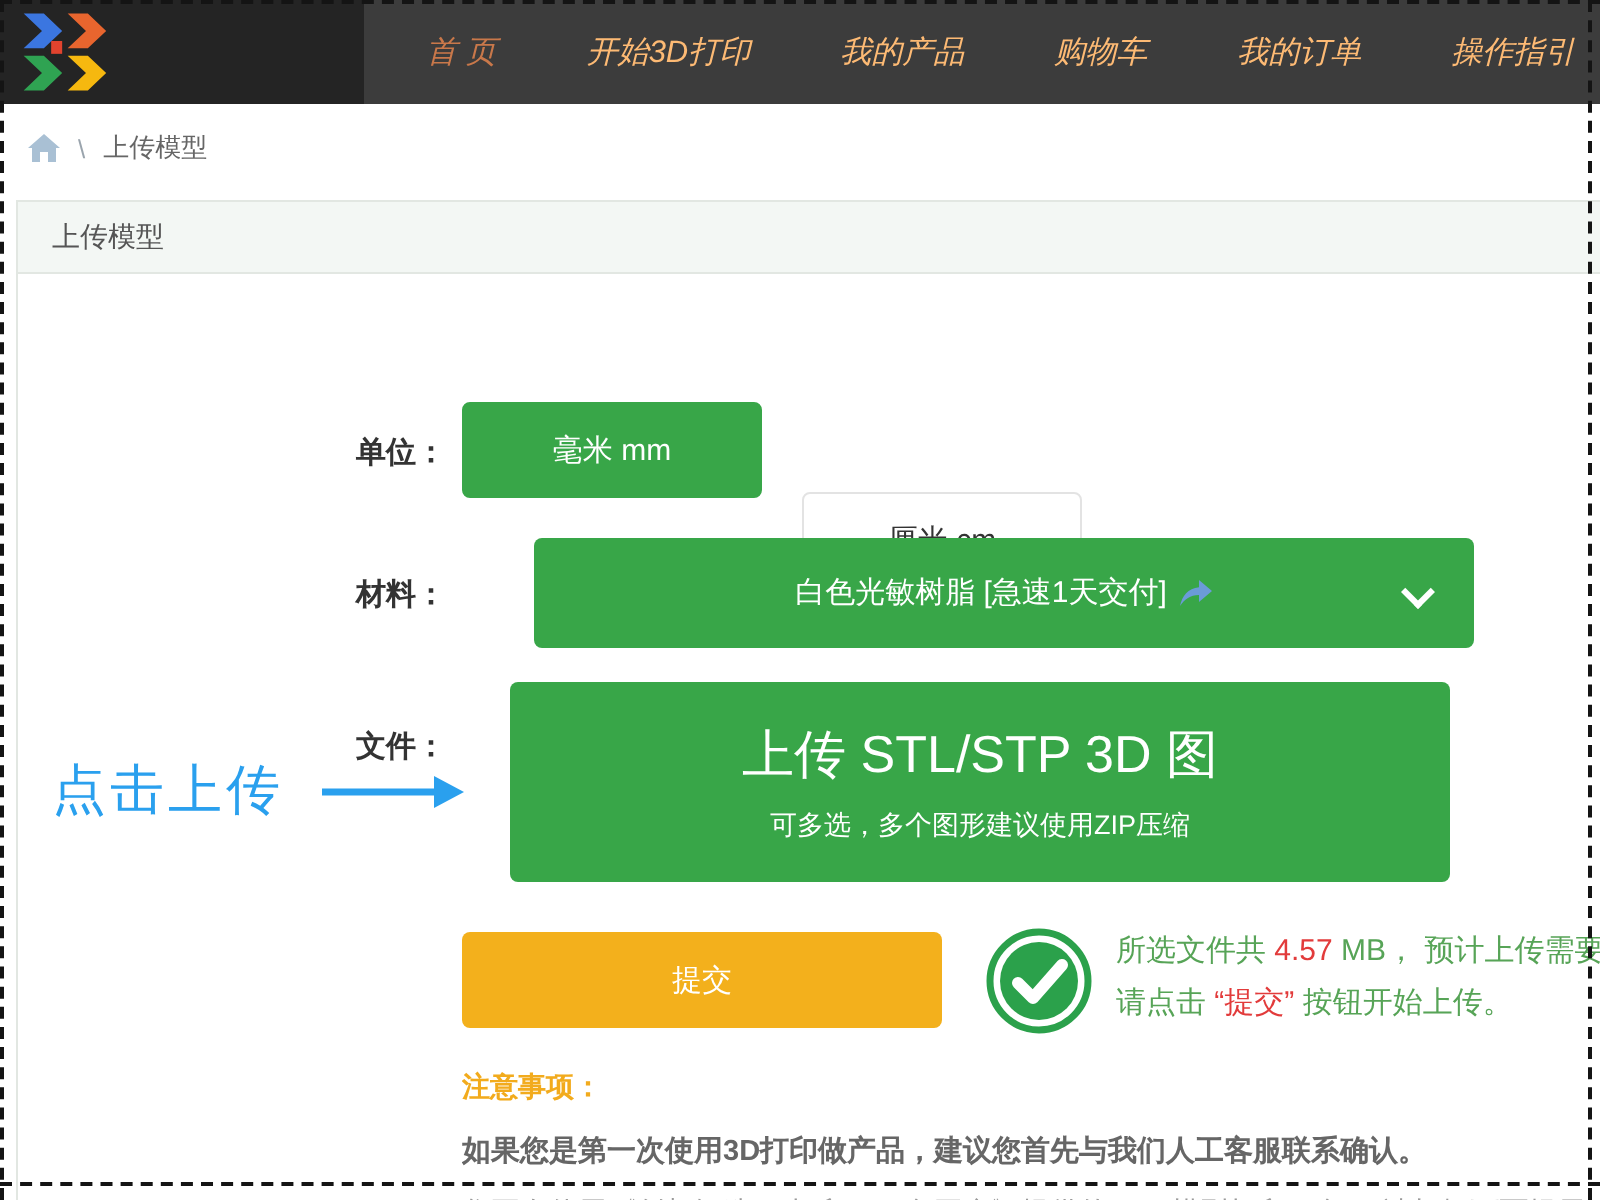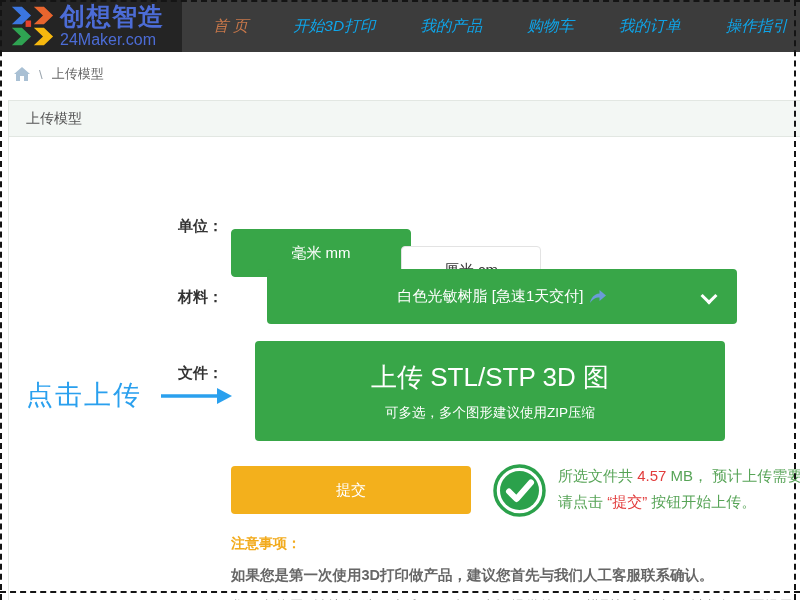--- a/index.html
+++ b/index.html
@@ -7,21 +7,21 @@
   #screen{position:relative;width:800px;height:600px;overflow:hidden;background:#fff;}
 
   
   .topnav{position:absolute;left:0;top:0;width:800px;height:52px;background:#3c3c3c;}
   .logo{position:absolute;left:0;top:0;width:182px;height:52px;background:#242424;display:flex;align-items:center;cursor:pointer;}
   .logo-icon{margin-left:10px;width:44px;height:42px;flex:0 0 auto;}
   .logo-text{margin-left:6px;line-height:1;}
   .logo-title{font-size:25px;font-weight:bold;color:#4c6cd6;letter-spacing:1px;}
   .logo-sub{font-size:16px;color:#4c6cd6;margin-top:3px;}
   .navmenu{position:absolute;left:213px;top:0;height:52px;display:flex;align-items:center;gap:45px;white-space:nowrap;font-style:italic;}
-  .navmenu a{color:#0ea5e9;font-size:15.5px;text-decoration:none;cursor:pointer;}
+  .navmenu a{color:#fdba74;font-size:15.5px;text-decoration:none;cursor:pointer;}
   .navmenu a.active{color:#c9784a;}
 
   
   .crumb{position:absolute;left:0;top:52px;width:800px;height:44px;background:#fff;display:flex;align-items:center;}
   .crumb .home{margin-left:14px;display:flex;align-items:center;cursor:pointer;}
   .crumb .sep{color:#9aa4ad;font-size:13px;margin:0 9px;}
   .crumb .txt{color:#666;font-size:13px;}
 
   
   .panel{position:absolute;left:8px;top:100px;width:800px;height:520px;border:1px solid #e2e7e2;border-right:none;background:#fff;}
@@ -75,24 +75,20 @@
 
   <div class="topnav">
     <div class="logo">
       <svg class="logo-icon" viewBox="0 0 48 44">
         <polygon points="2,1 13,1 23,10.5 13,20 2,20 12,10.5" fill="#3b76e0"></polygon>
         <polygon points="2,24 13,24 23,33.5 13,43 2,43 12,33.5" fill="#2fa352"></polygon>
         <rect x="17" y="16" width="6" height="7" fill="#e2432e"></rect>
         <polygon points="26,1 37,1 47,10.5 37,20 26,20 36,10.5" fill="#e8652e"></polygon>
         <polygon points="26,24 37,24 47,33.5 37,43 26,43 36,33.5" fill="#f6b80f"></polygon>
       </svg>
-      <div class="logo-text">
-        <div class="logo-title">创想智造</div>
-        <div class="logo-sub">24Maker.com</div>
-      </div>
     </div>
     <nav class="navmenu">
       <a class="active">首 页</a>
       <a>开始3D打印</a>
       <a>我的产品</a>
       <a>购物车</a>
       <a>我的订单</a>
       <a>操作指引</a>
 
     </nav>
@@ -106,21 +102,21 @@
     </span>
     <span class="sep">\</span>
     <span class="txt">上传模型</span>
   </div>
 
   <div class="panel">
     <div class="panel-hd">上传模型</div>
     <div class="panel-bd">
 
       <div class="flabel" style="left:74px;top:80px;text-align:right;">单位：</div>
-      <div class="unit-btn sel" style="left:222px;width:180px;margin-top:28px;">毫米 mm</div>
+      <div class="unit-btn sel" style="left:222px;width:150px;">毫米 mm</div>
       <div class="unit-btn unsel" style="left:392px;width:140px;margin-top:45px;">厘米 cm</div>
 
       <div class="flabel" style="left:74px;top:151px;">材料：</div>
       <div class="mat-select">
         <span>白色光敏树脂 [急速1天交付]</span>
         <svg class="mat-ic" viewBox="0 0 16 14">
           <path d="M9.5 0 L16 5.5 L9.5 11 L9.5 7.5 C5 7.5 2.5 9.5 0 13 C1 8 4 4.2 9.5 3.6 Z" fill="#6b9bd8"></path>
         </svg>
         <span class="chev"></span>
       </div>

